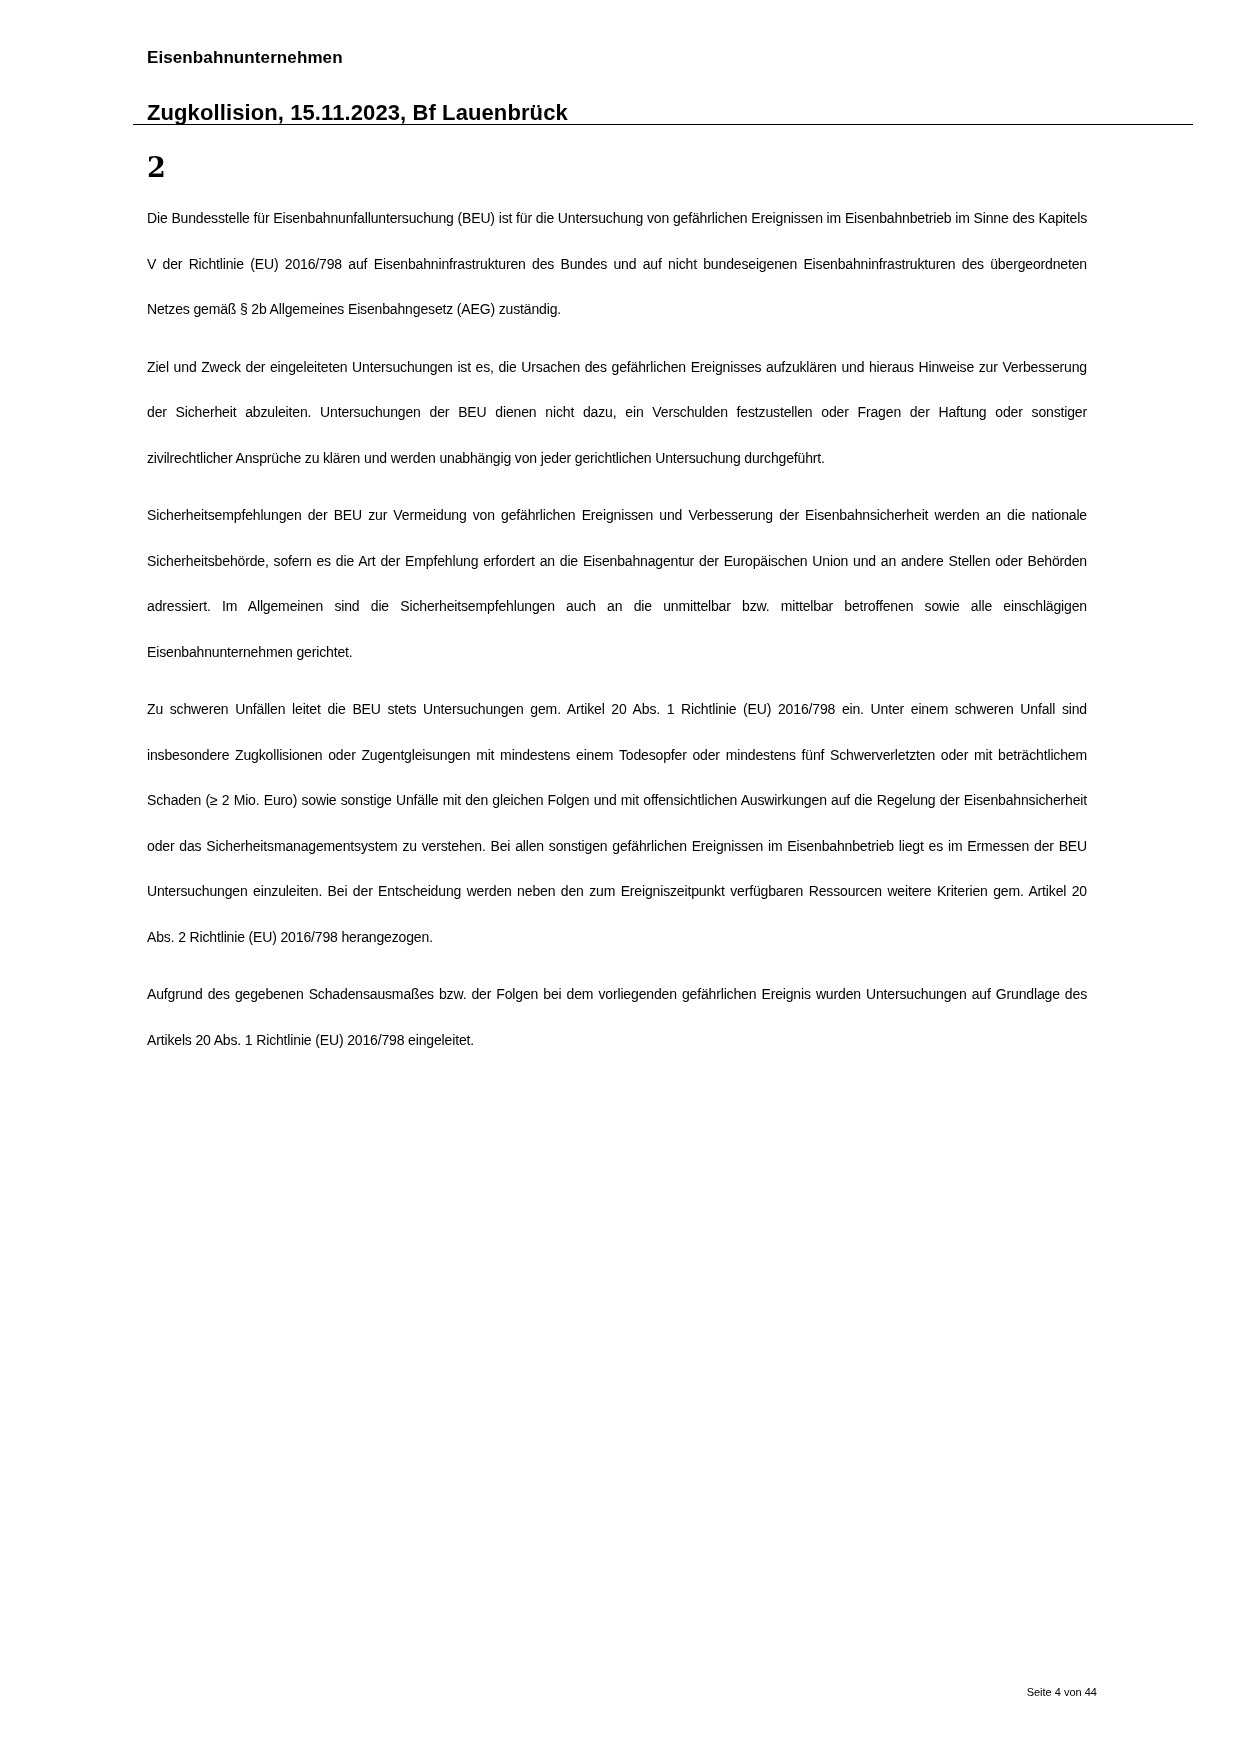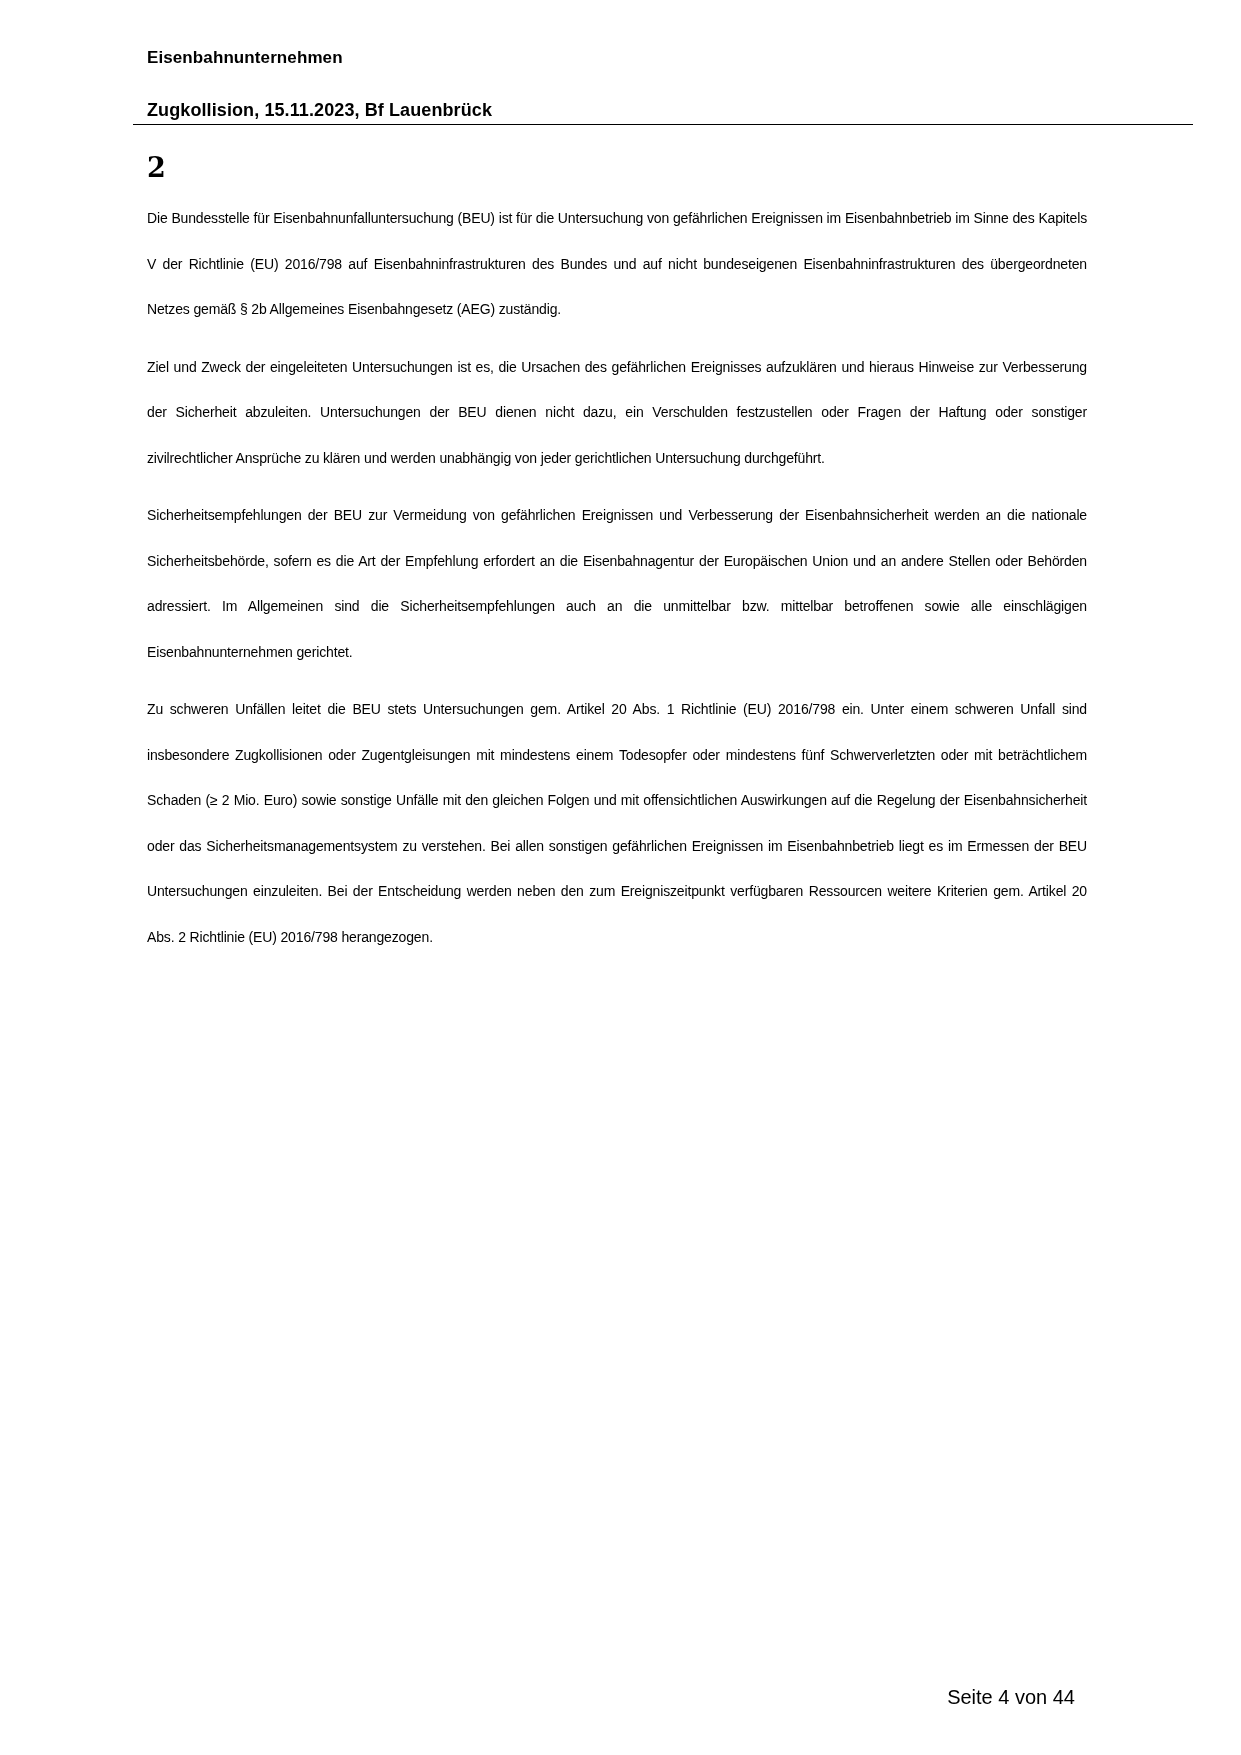--- a/index.html
+++ b/index.html
@@ -26,21 +26,21 @@
       left: 147px;
       top: 48px;
       font-size: 17px;
       font-weight: bold;
       letter-spacing: 0.1px;
     }
     .header-line2 {
       position: absolute;
       left: 147px;
       top: 100px;
-      font-size: 18px;
+      font-size: 22px;
       font-weight: bold;
       letter-spacing: 0.1px;
     }
     .header-rule {
       position: absolute;
       left: 133px;
       top: 124px;
       width: 1060px;
       height: 0;
       border-top: 1.5px solid #000000;
@@ -68,38 +68,39 @@
     .para {
       margin: 0 0 12px 0;
       font-size: 14px;
       line-height: 45.5px;
       text-align: justify;
       text-align-last: left;
       letter-spacing: -0.15px;
     }
     .page-footer {
       position: absolute;
-      right: 166px;
+      right: 144px;
       top: 1686px;
-      font-size: 20px;
+      font-size: 11px;
       text-align: right;
     }
   </style>
 </head>
 <body>
 
 <div class="running-header">
   <div class="header-line1">Eisenbahnunternehmen</div>
   <div class="header-line2">Zugkollision, 15.11.2023, Bf Lauenbrück</div>
   <div class="header-rule"></div>
 </div>
 
 <div class="section">
   <h2 class="section-heading">
     <span class="section-number">2</span>
   </h2>
   <p class="para">Die Bundesstelle für Eisenbahnunfalluntersuchung (BEU) ist für die Untersuchung von gefährlichen Ereignissen im Eisenbahnbetrieb im Sinne des Kapitels V der Richtlinie (EU) 2016/798 auf Eisenbahninfrastrukturen des Bundes und auf nicht bundeseigenen Eisenbahninfrastrukturen des übergeordneten Netzes gemäß § 2b Allgemeines Eisenbahngesetz (AEG) zuständig.</p>
   <p class="para">Ziel und Zweck der eingeleiteten Untersuchungen ist es, die Ursachen des gefährlichen Ereignisses aufzuklären und hieraus Hinweise zur Verbesserung der Sicherheit abzuleiten. Untersuchungen der BEU dienen nicht dazu, ein Verschulden festzustellen oder Fragen der Haftung oder sonstiger zivilrechtlicher Ansprüche zu klären und werden unabhängig von jeder gerichtlichen Untersuchung durchgeführt.</p>
   <p class="para">Sicherheitsempfehlungen der BEU zur Vermeidung von gefährlichen Ereignissen und Verbesserung der Eisenbahnsicherheit werden an die nationale Sicherheitsbehörde, sofern es die Art der Empfehlung erfordert an die Eisenbahnagentur der Europäischen Union und an andere Stellen oder Behörden adressiert. Im Allgemeinen sind die Sicherheitsempfehlungen auch an die unmittelbar bzw. mittelbar betroffenen sowie alle einschlägigen Eisenbahnunternehmen gerichtet.</p>
   <p class="para">Zu schweren Unfällen leitet die BEU stets Untersuchungen gem. Artikel 20 Abs. 1 Richtlinie (EU) 2016/798 ein. Unter einem schweren Unfall sind insbesondere Zugkollisionen oder Zugentgleisungen mit mindestens einem Todesopfer oder mindestens fünf Schwerverletzten oder mit beträchtlichem Schaden (≥ 2 Mio. Euro) sowie sonstige Unfälle mit den gleichen Folgen und mit offensichtlichen Auswirkungen auf die Regelung der Eisenbahnsicherheit oder das Sicherheitsmanagementsystem zu verstehen. Bei allen sonstigen gefährlichen Ereignissen im Eisenbahnbetrieb liegt es im Ermessen der BEU Untersuchungen einzuleiten. Bei der Entscheidung werden neben den zum Ereigniszeitpunkt verfügbaren Ressourcen weitere Kriterien gem. Artikel 20 Abs. 2 Richtlinie (EU) 2016/798 herangezogen.</p>
+  <p class="para">Aufgrund des gegebenen Schadensausmaßes bzw. der Folgen bei dem vorliegenden gefährlichen Ereignis wurden Untersuchungen auf Grundlage des Artikels 20 Abs. 1 Richtlinie (EU) 2016/798 eingeleitet.</p>
 </div>
 
 <div class="page-footer">Seite 4 von 44</div>
 
 </body></html>

